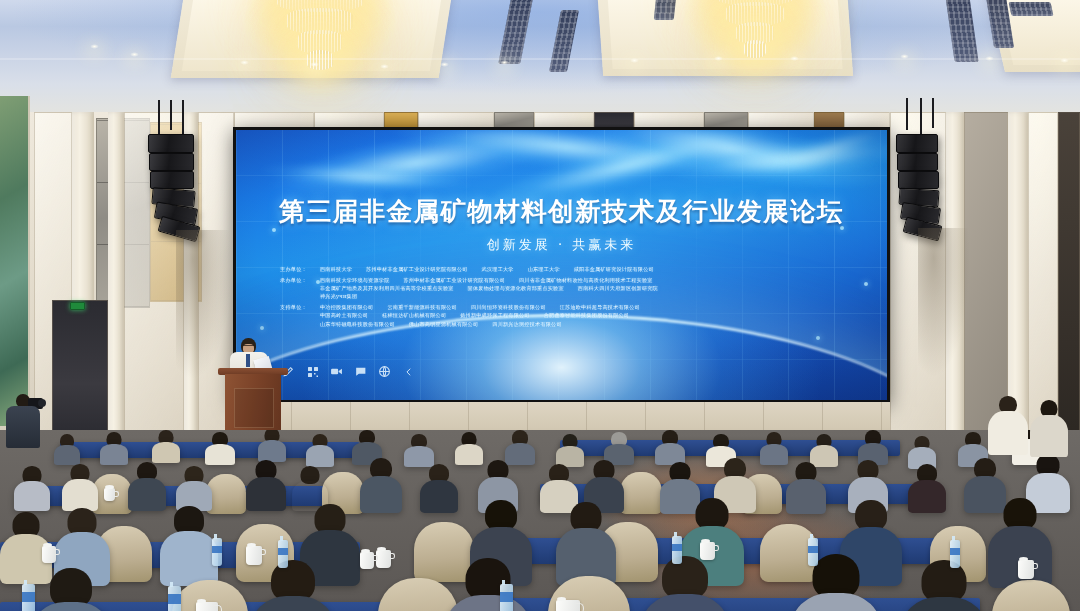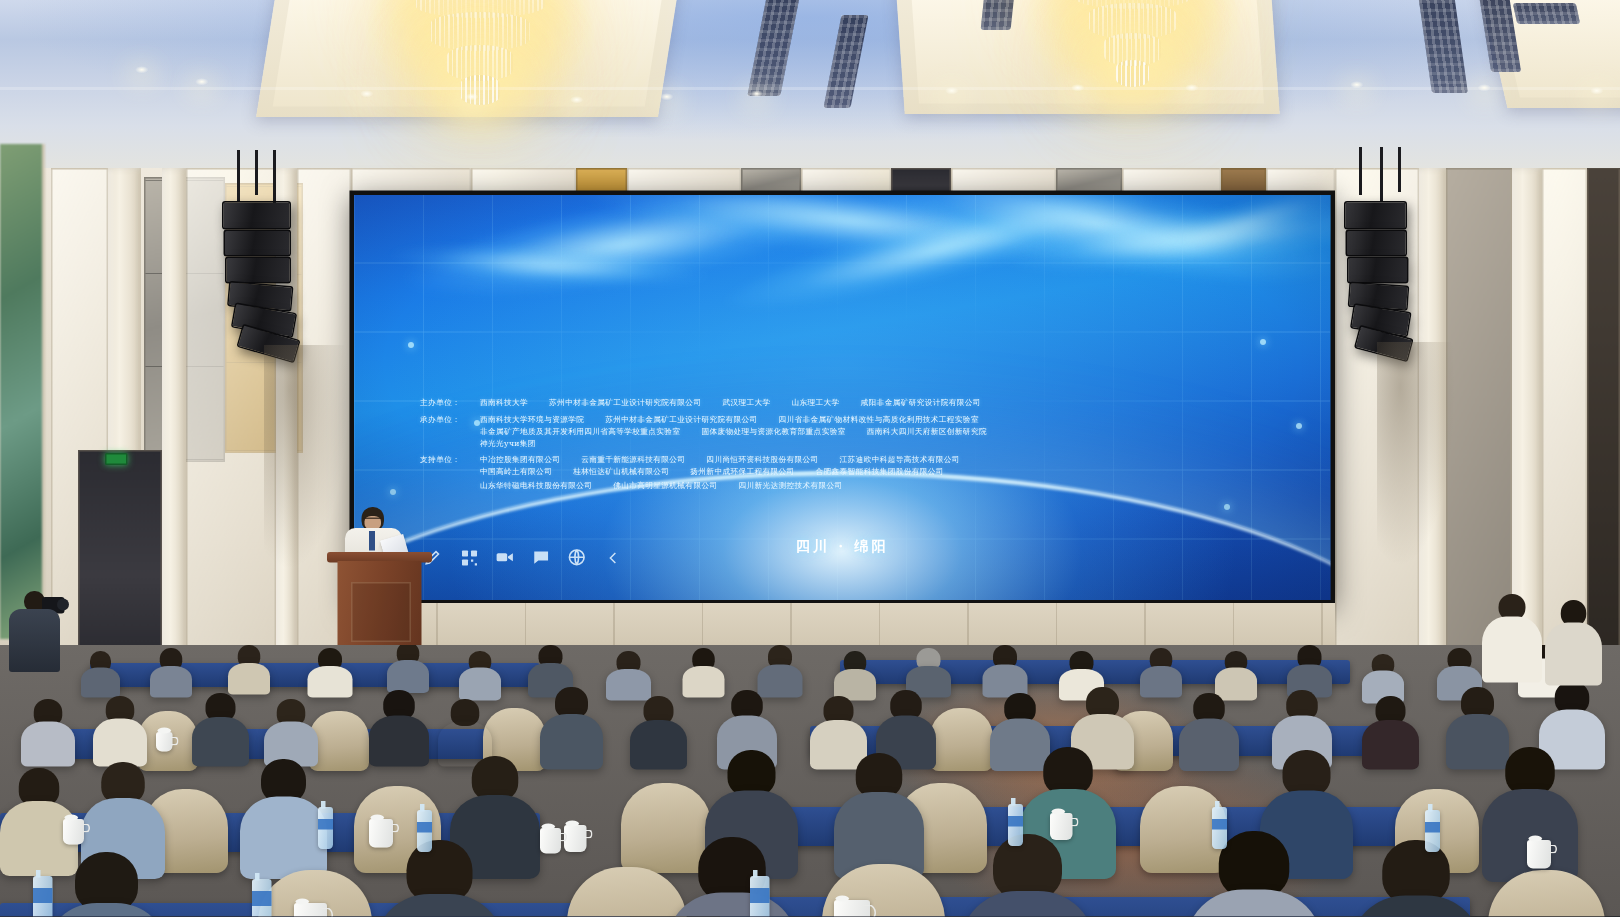--- a/index.html
+++ b/index.html
@@ -378,20 +378,22 @@
       <div class="node" style="left:24px;  top:196px;"></div>
       <div class="node" style="left:604px; top:96px;"></div>
       <div class="node" style="left:628px; top:152px;"></div>
       <div class="node" style="left:580px; top:206px;"></div>
 
       <div class="scr-vignette"></div>
 
       <div class="globe"></div>
       <div class="globe-rim"></div>
 
+      <div class="scr-title">第三届非金属矿物材料创新技术及行业发展论坛</div>
+      <div class="scr-sub">创新发展 · 共赢未来</div>
 
       <div class="org-block" id="org-block">
           <div class="org-row">
             <div class="org-lab">主办单位：</div>
             <div class="org-val">
               <div class="org-line"><span>西南科技大学</span><span>苏州中材非金属矿工业设计研究院有限公司</span><span>武汉理工大学</span><span>山东理工大学</span><span>咸阳非金属矿研究设计院有限公司</span></div>
             </div>
           </div>
           <div class="org-row">
             <div class="org-lab">承办单位：</div>
@@ -404,21 +406,20 @@
           <div class="org-row">
             <div class="org-lab">支持单位：</div>
             <div class="org-val">
               <div class="org-line"><span>中冶控股集团有限公司</span><span>云南重千新能源科技有限公司</span><span>四川尚恒环资科技股份有限公司</span><span>江苏迪欧中科超导高技术有限公司</span></div>
               <div class="org-line"><span>中国高岭土有限公司</span><span>桂林恒达矿山机械有限公司</span><span>扬州新中成环保工程有限公司</span><span>合肥鑫泰智能科技集团股份有限公司</span></div>
               <div class="org-line"><span>山东华特磁电科技股份有限公司</span><span>佛山市高明星源机械有限公司</span><span>四川新光达测控技术有限公司</span></div>
             </div>
           </div>
         </div>
 
-      <div class="scr-loc">四川 · 绵阳</div>
 
       <div class="toolbar">
         <span class="tb-ic">
           <svg width="13" height="13" viewBox="0 0 24 24" fill="none" stroke="currentColor" stroke-width="2">
             <circle cx="12" cy="12" r="9"></circle>
               <circle cx="12" cy="12" r="2.6" fill="currentColor" stroke="none"></circle>
           </svg>
           </span>
         <span class="tb-ic">
           <svg width="13" height="13" viewBox="0 0 24 24" fill="none" stroke="currentColor" stroke-width="2">

